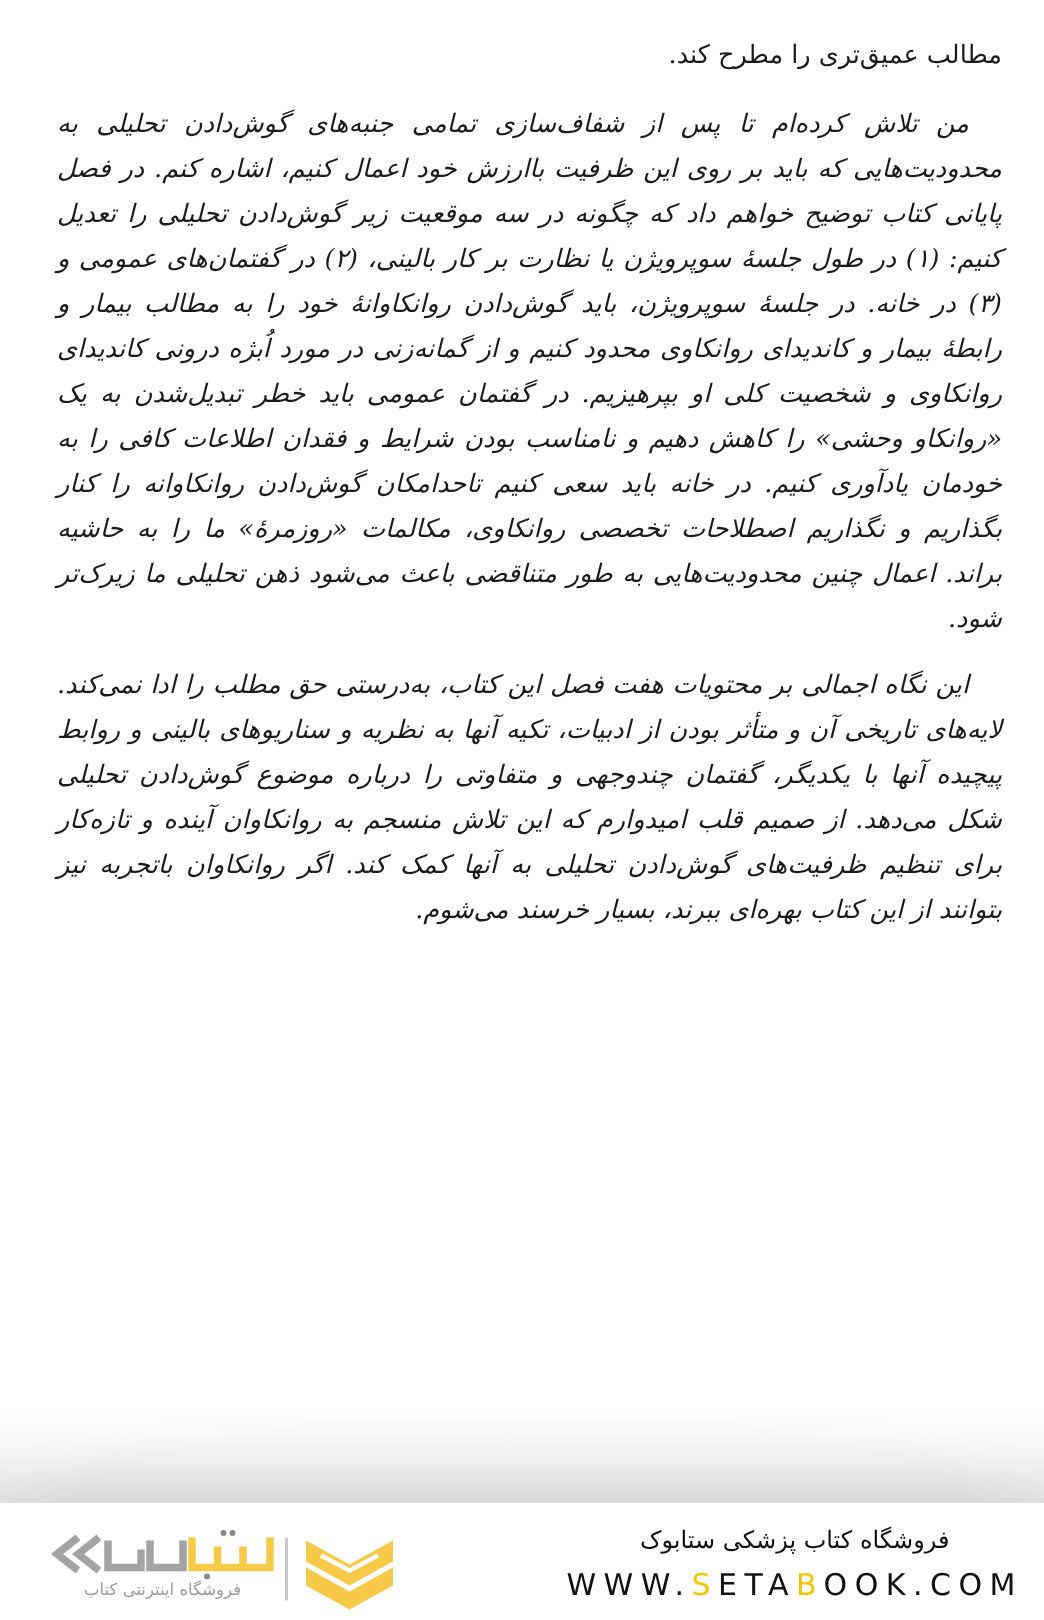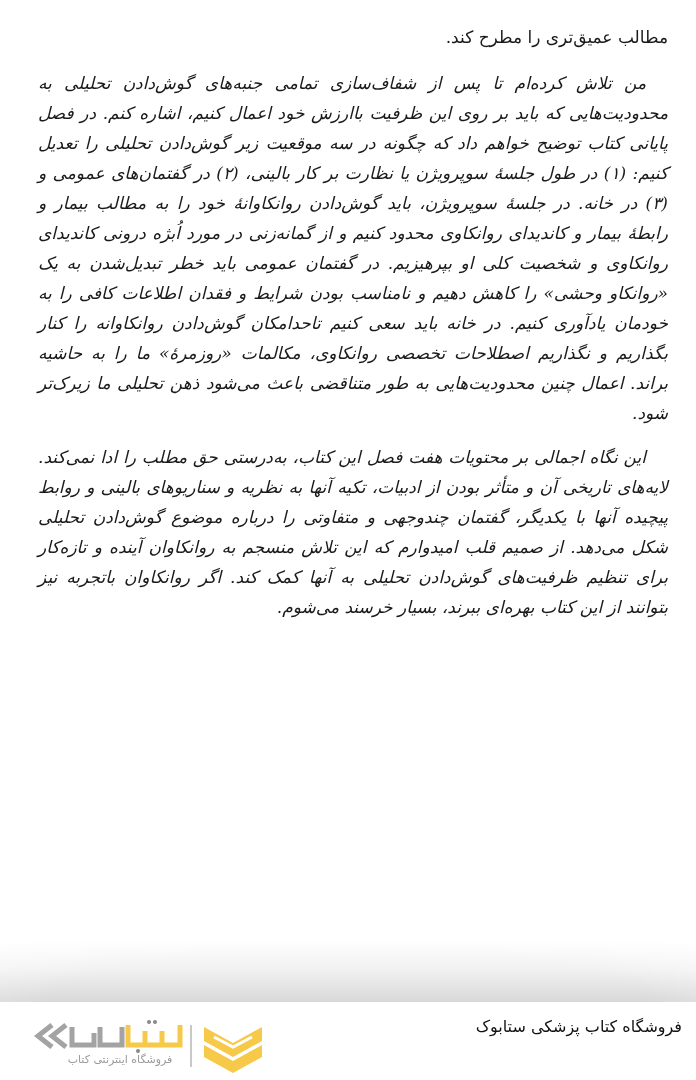--- a/index.html
+++ b/index.html
@@ -121,21 +121,21 @@
       top: 4px;
       width: 155px;
       height: 34px;
     }
     .logo-sub {
       position: absolute;
       left: 26px;
       top: 38px;
       width: 128px;
       direction: rtl;
-      text-align: center;
+      text-align: left;
       font-family: "DejaVu Sans", sans-serif;
       font-size: 11px;
       color: #9a9a9a;
     }
   </style>
 </head>
 <body>
 
 <div class="page">
   <div class="content">
@@ -169,14 +169,17 @@
     <div class="logo-divider"></div>
     <svg class="logo-mark" viewBox="0 0 66 52">
       <path d="M4 4 L4 18 L33 34 L62 18 L62 4 L33 20 Z" fill="#f7c948"></path>
       <path d="M4 22 L4 34 L33 50 L62 34 L62 22 L33 38 Z" fill="#f7c948"></path>
       <path d="M14 14 L33 24 L52 14" fill="none" stroke="#ffffff" stroke-width="3"></path>
     </svg>
   </div>
 
   <div class="footer-right">
     <div class="footer-title">فروشگاه کتاب پزشکی ستابوک</div>
+    <div class="footer-url">
+      <span>WWW.</span><span class="accent">S</span><span>ETA</span><span class="accent">B</span><span>OOK.COM</span>
+    </div>
   </div>
 </div>
 
 </body></html>

